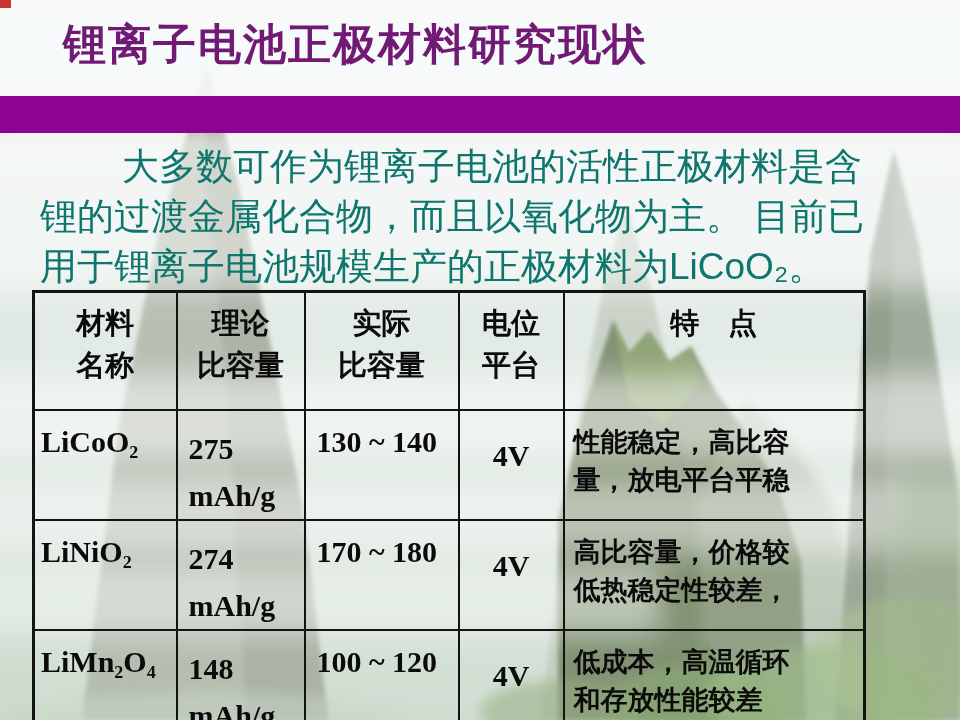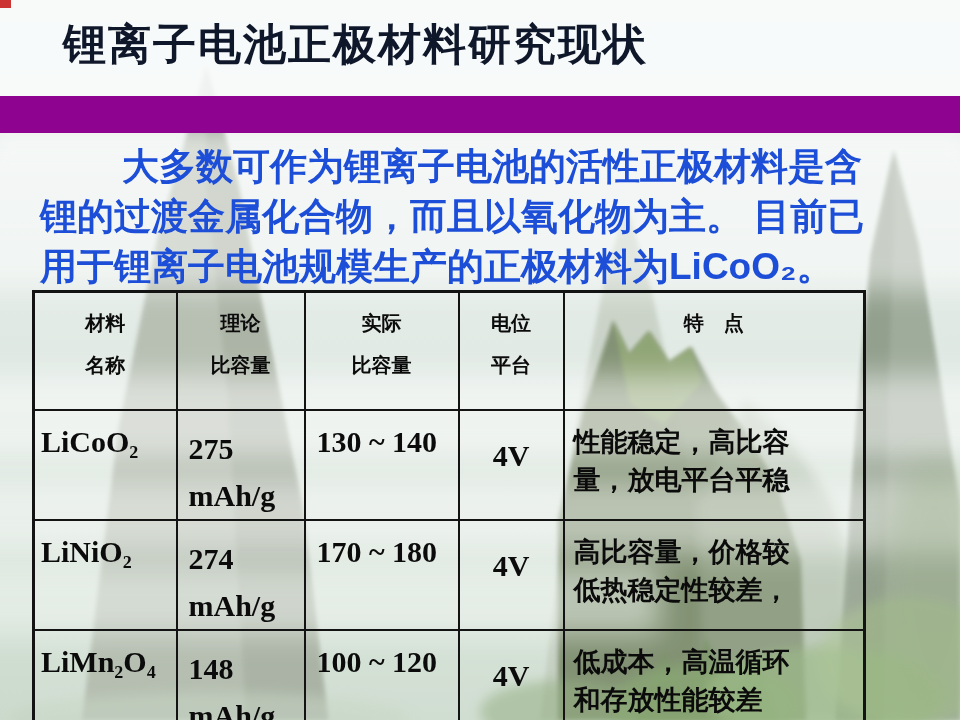--- a/index.html
+++ b/index.html
@@ -7,47 +7,47 @@
     position:relative; width:960px; height:720px; overflow:hidden;
     background:#dfe8e2;
     font-family:"Liberation Sans","DejaVu Sans",sans-serif;
   }
   .bg { position:absolute; left:0; top:0; width:960px; height:720px; }
 
   .corner-marker { position:absolute; left:0; top:0; width:11px; height:8px; background:#cc3333; }
 
   .page-title {
     position:absolute; left:63px; top:16px; margin:0;
-    font-size:43px; font-weight:bold; color:#0f172a;
+    font-size:43px; font-weight:bold; color:#701a75;
     letter-spacing:2px; white-space:nowrap;
   }
 
   .divider-bar { position:absolute; left:0; top:96px; width:960px; height:37px; background:#8e0490; }
 
   .intro {
     position:absolute; left:40px; top:142px; width:852px;
-    font-size:37px; line-height:50px; font-weight:bold; color:#1d4ed8;
+    font-size:37px; line-height:50px; font-weight:normal; color:#0f766e;
   }
   .intro .line { white-space:nowrap; }
   .intro .indent { text-indent:82px; }
 
   .table-wrap { position:absolute; left:32px; top:290px; }
   table.materials {
     border-collapse:collapse; table-layout:fixed; width:831px;
     border:3px solid #131313; background:rgba(255,255,255,0.10);
   }
   .materials th, .materials td {
     border:2px solid #131313; vertical-align:top; color:#0b0b0b; overflow:hidden;
   }
   .materials thead tr { height:118px; }
   .materials .row-a { height:97px; }
   .materials .row-b { height:98px; }
   .materials .row-c { height:94px; }
 
-  .materials th { font-size:20px; font-weight:bold; padding-top:9px; line-height:42px; text-align:center; }
+  .materials th { font-size:29px; font-weight:bold; padding-top:9px; line-height:42px; text-align:center; }
   .serif { font-family:"Liberation Serif","DejaVu Serif",serif; }
 
   td.cell-material  { font-size:30px; font-weight:bold; padding:14px 2px 0 6px; white-space:nowrap; }
   td.cell-theory    { font-size:30px; font-weight:bold; padding:14px 2px 0 11px; line-height:47px; }
   td.cell-actual    { font-size:30px; font-weight:bold; padding:14px 2px 4px 11px; white-space:nowrap; }
   td.cell-platform  { font-size:30px; font-weight:bold; padding:28px 0 0 0; text-align:center; }
   td.cell-features  { font-size:27px; font-weight:bold; padding:12px 2px 0 9px; line-height:38px; white-space:nowrap; }
 </style>
 </head>
 <body>

